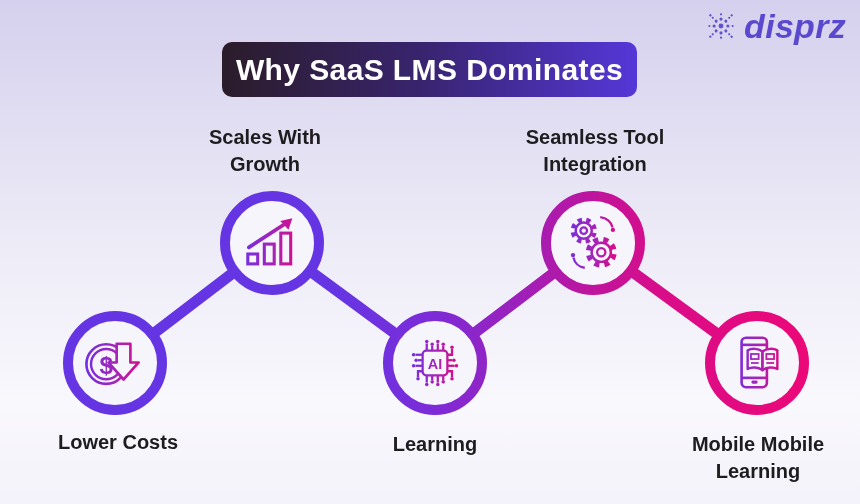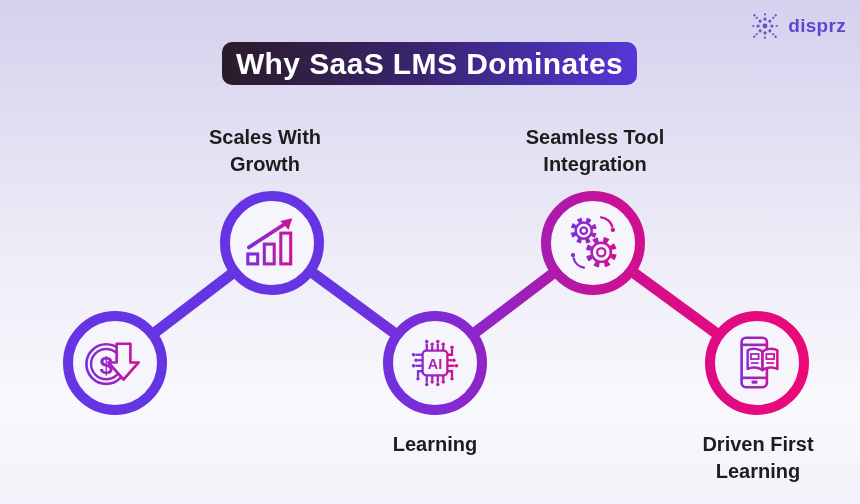--- a/index.html
+++ b/index.html
@@ -3,34 +3,34 @@
 <meta charset="utf-8">
 <style>
   html,body{margin:0;padding:0;}
   body{width:860px;height:504px;overflow:hidden;}
   .canvas{
     position:relative;width:860px;height:504px;
     background:linear-gradient(180deg,#d5d0ed 0%,#dedaf1 18%,#eeecf7 50%,#f9f8fd 80%,#f4f2fa 100%);
     font-family:"Liberation Sans",sans-serif;
   }
   .banner{
-    position:absolute;left:222px;top:42px;width:415px;height:43px;
+    position:absolute;left:222px;top:42px;width:415px;height:55px;
     border-radius:10px;
     background:linear-gradient(90deg,#2b1c2a 0%,#38246e 48%,#5537d8 100%);
     display:flex;align-items:center;justify-content:center;
     z-index:4;
   }
   .banner .title{
     color:#ffffff;font-size:30px;font-weight:700;letter-spacing:.4px;white-space:nowrap;
   }
   .brand{
     position:absolute;right:14px;top:8px;display:flex;align-items:center;gap:5px;z-index:4;
   }
   .brand-name{
-    color:#5a49cf;font-size:19px;font-weight:800;letter-spacing:.3px;line-height:36px;
+    color:#5a49cf;font-size:34px;font-weight:800;letter-spacing:.3px;line-height:36px;font-style:italic;
   }
   .pathsvg{position:absolute;left:0;top:0;z-index:1;}
   .icon{position:absolute;width:66px;height:66px;z-index:2;}
   .label{
     position:absolute;z-index:3;text-align:center;
     color:#1d1c1e;font-size:20px;font-weight:700;line-height:27px;
   }
   .label span{display:block;white-space:nowrap;}
 </style>
 </head>
@@ -237,22 +237,23 @@
 
   <div class="label" style="left:165px;top:124px;width:200px;">
     <span>Scales With</span>
     <span>Growth</span>
   </div>
   <div class="label" style="left:495px;top:124px;width:200px;">
     <span>Seamless Tool</span>
     <span>Integration</span>
   </div>
   <div class="label" style="left:18px;top:429px;width:200px;">
+    <span>Lower Costs</span>
   </div>
   <div class="label" style="left:335px;top:431px;width:200px;">
     <span>Learning</span>
   </div>
   <div class="label" style="left:658px;top:431px;width:200px;">
-    <span>Driven First</span>
+    <span>Mobile Mobile</span>
     <span>Learning</span>
   </div>
 
 </div>
 
 </body></html>

